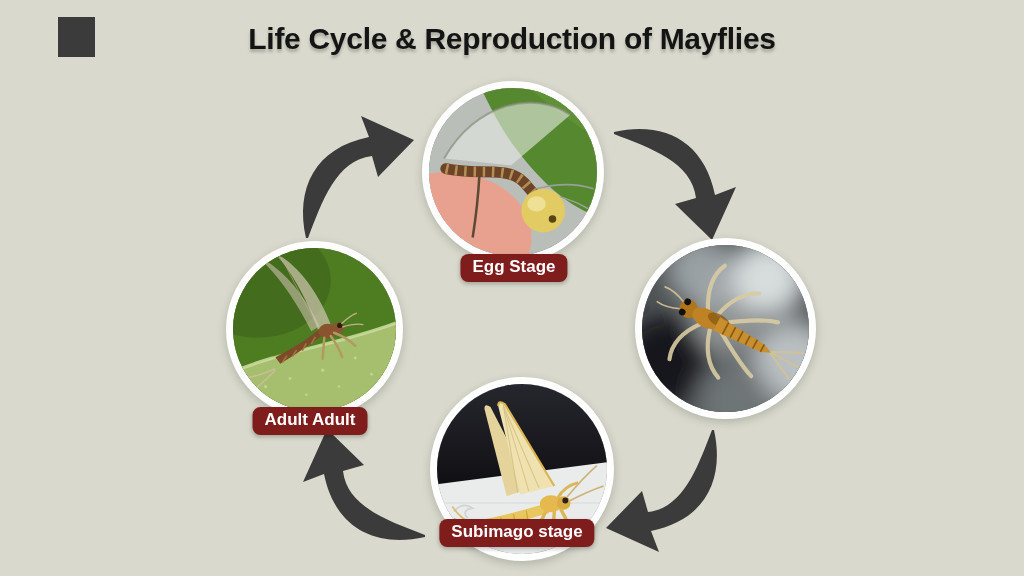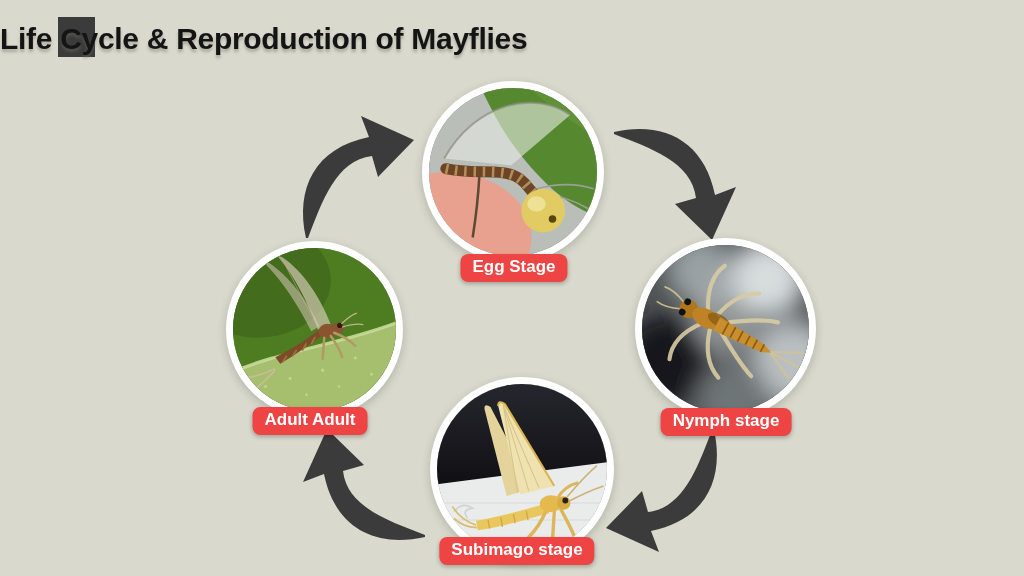--- a/index.html
+++ b/index.html
@@ -4,43 +4,43 @@
 <style>
   html,body { margin:0; padding:0; }
   .canvas {
     position:relative; width:1024px; height:576px;
     background:#d9dacd; overflow:hidden;
     font-family:"Liberation Sans", sans-serif;
   }
   .corner-square { position:absolute; left:58px; top:17px; width:37px; height:40px; background:#3b3b3b; }
   .title {
     position:absolute; top:22px; left:0; width:100%; margin:0;
-    text-align:left; font-size:30px; font-weight:bold; color:#141414;
+    text-align:center; font-size:30px; font-weight:bold; color:#141414;
     letter-spacing:-0.3px; text-shadow:0 3px 3px rgba(110,110,100,0.45);
   }
   .circle {
     position:absolute; border-radius:50%; border:7px solid #ffffff;
     box-sizing:border-box; overflow:hidden;
     box-shadow:0 3px 10px rgba(0,0,0,0.18);
     background:#888;
   }
   .circle svg { display:block; width:100%; height:100%; }
   #c-egg      { left:422px; top:81px;  width:182px; height:182px; }
   #c-nymph    { left:635px; top:238px; width:181px; height:181px; }
   #c-subimago { left:430px; top:377px; width:184px; height:184px; }
   #c-adult    { left:226px; top:241px; width:177px; height:177px; }
   .stage-label {
     position:absolute; transform:translateX(-50%);
-    background:#ef4444; color:#ffffff; font-size:17px; font-weight:bold;
+    background:#7f1d1d; color:#ffffff; font-size:17px; font-weight:bold;
     padding:3px 12px 5px 12px; border-radius:8px; white-space:nowrap;
     box-shadow:0 2px 4px rgba(0,0,0,0.25);
   }
   #l-egg      { left:514px; top:254px; }
   #l-nymph    { left:726px; top:408px; }
-  #l-subimago { left:517px; top:537px; }
+  #l-subimago { left:517px; top:519px; }
   #l-adult    { left:310px; top:407px; }
   .arrow { position:absolute; width:130px; height:130px; }
   .arrow svg { display:block; width:100%; height:100%; }
   .arrow path { fill:#3b3b3b; }
   #a-adult-egg      { left:292px; top:110px; }
   #a-egg-nymph      { left:612px; top:118px; transform:rotate(90deg); }
   #a-nymph-subimago { left:598px; top:428px; transform:rotate(180deg); }
   #a-subimago-adult { left:297px; top:421px; transform:rotate(270deg); }
 </style>
 </head>
@@ -224,17 +224,16 @@
       <path d="M133 93 Q 145 82 152 80 M134 97 Q 150 92 160 94" stroke="#c2b18d" stroke-width="1.5" fill="none"></path>
       <g stroke="#b09a62" stroke-width="3" fill="none" stroke-linecap="round">
         <path d="M112 110 L 110 136"></path>
           <path d="M120 108 Q 130 122 134 134"></path>
           <path d="M124 104 Q 140 110 150 120"></path>
       </g>
     </svg>
   </div>
 
   <div class="stage-label" id="l-egg">Egg Stage</div>
-  <div class="stage-label" id="l-nymph">Nymph stage</div>
   <div class="stage-label" id="l-subimago">Subimago stage</div>
   <div class="stage-label" id="l-adult">Adult Adult</div>
 
 </div>
 
 </body></html>

